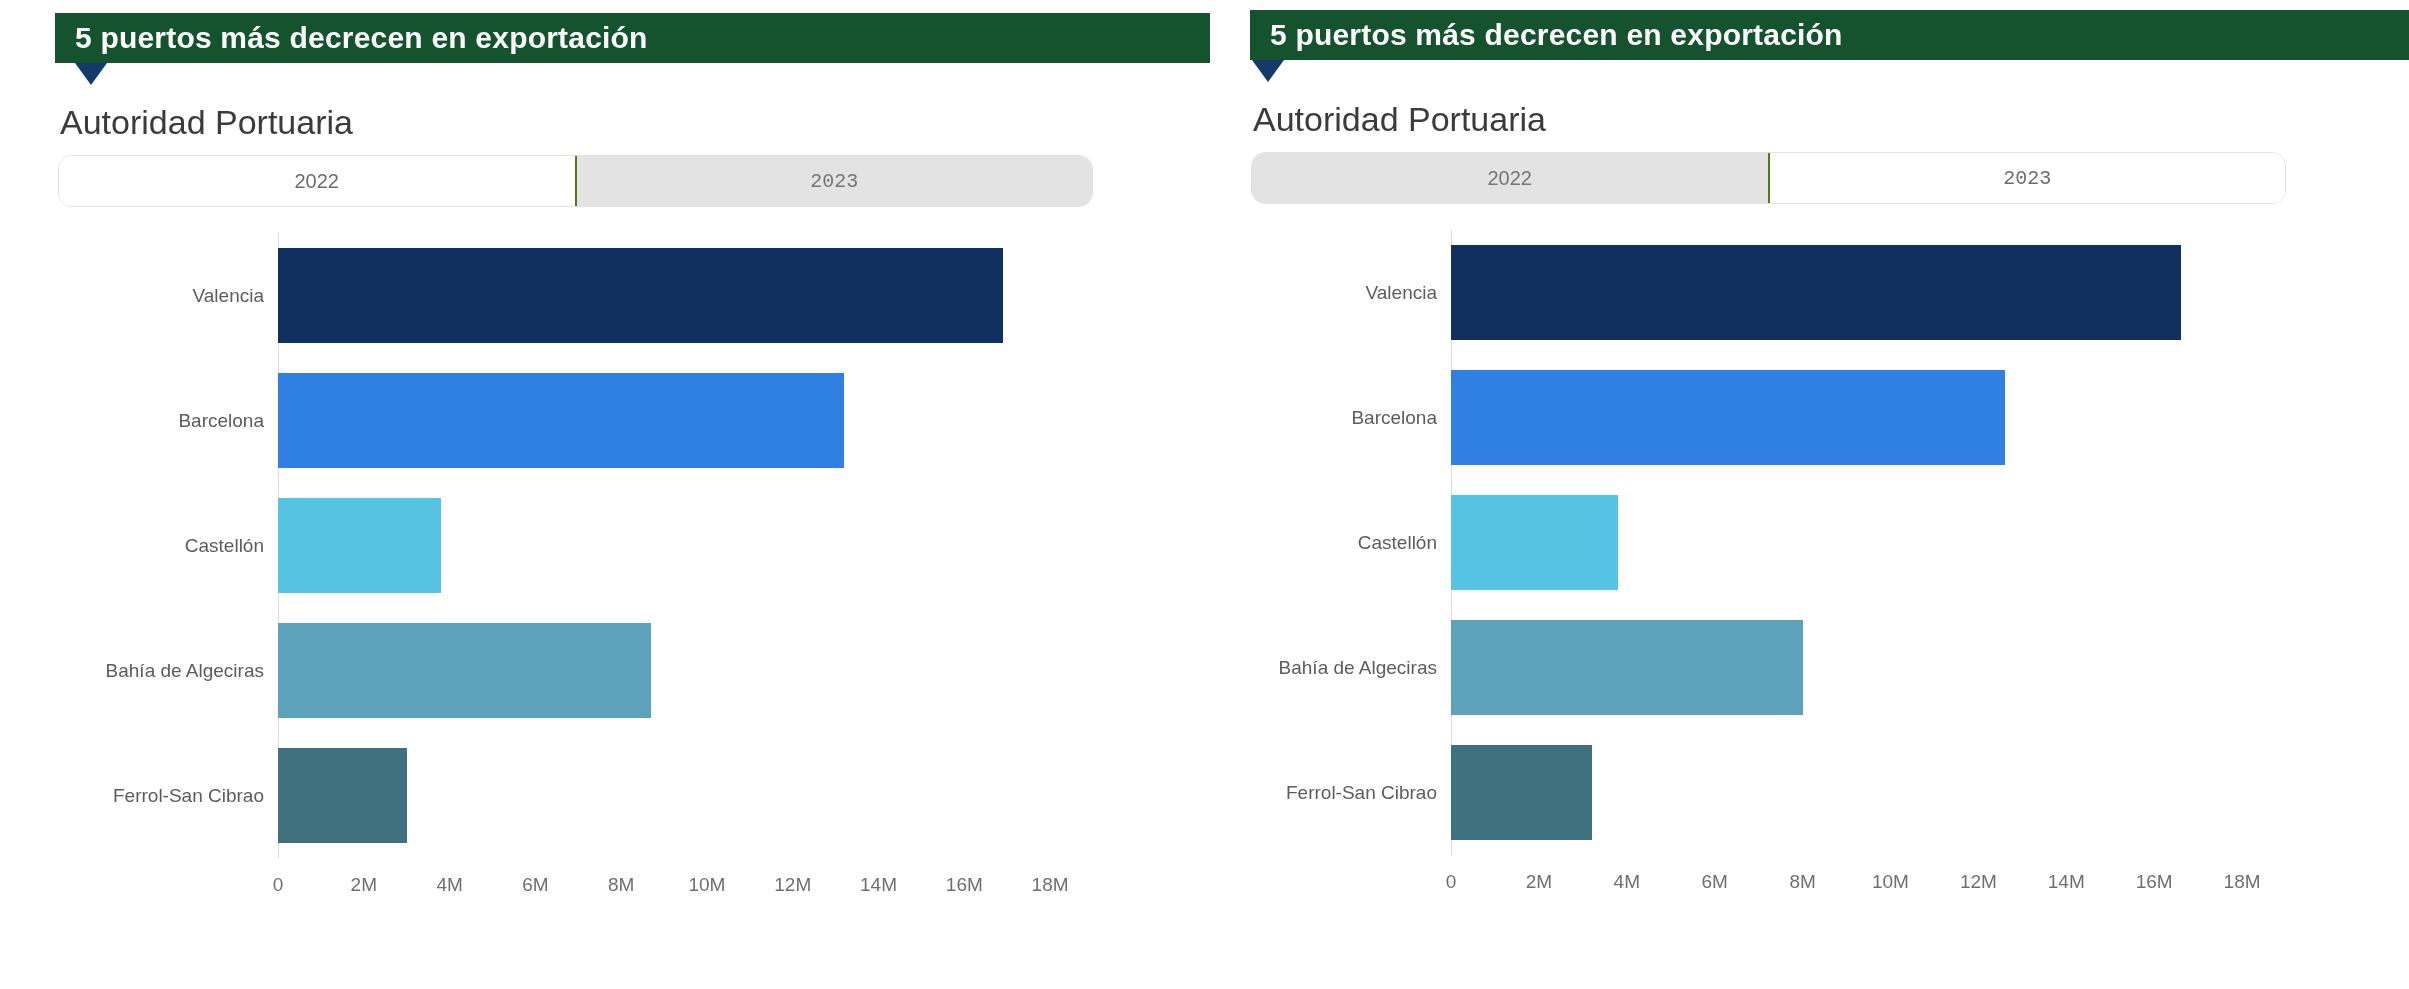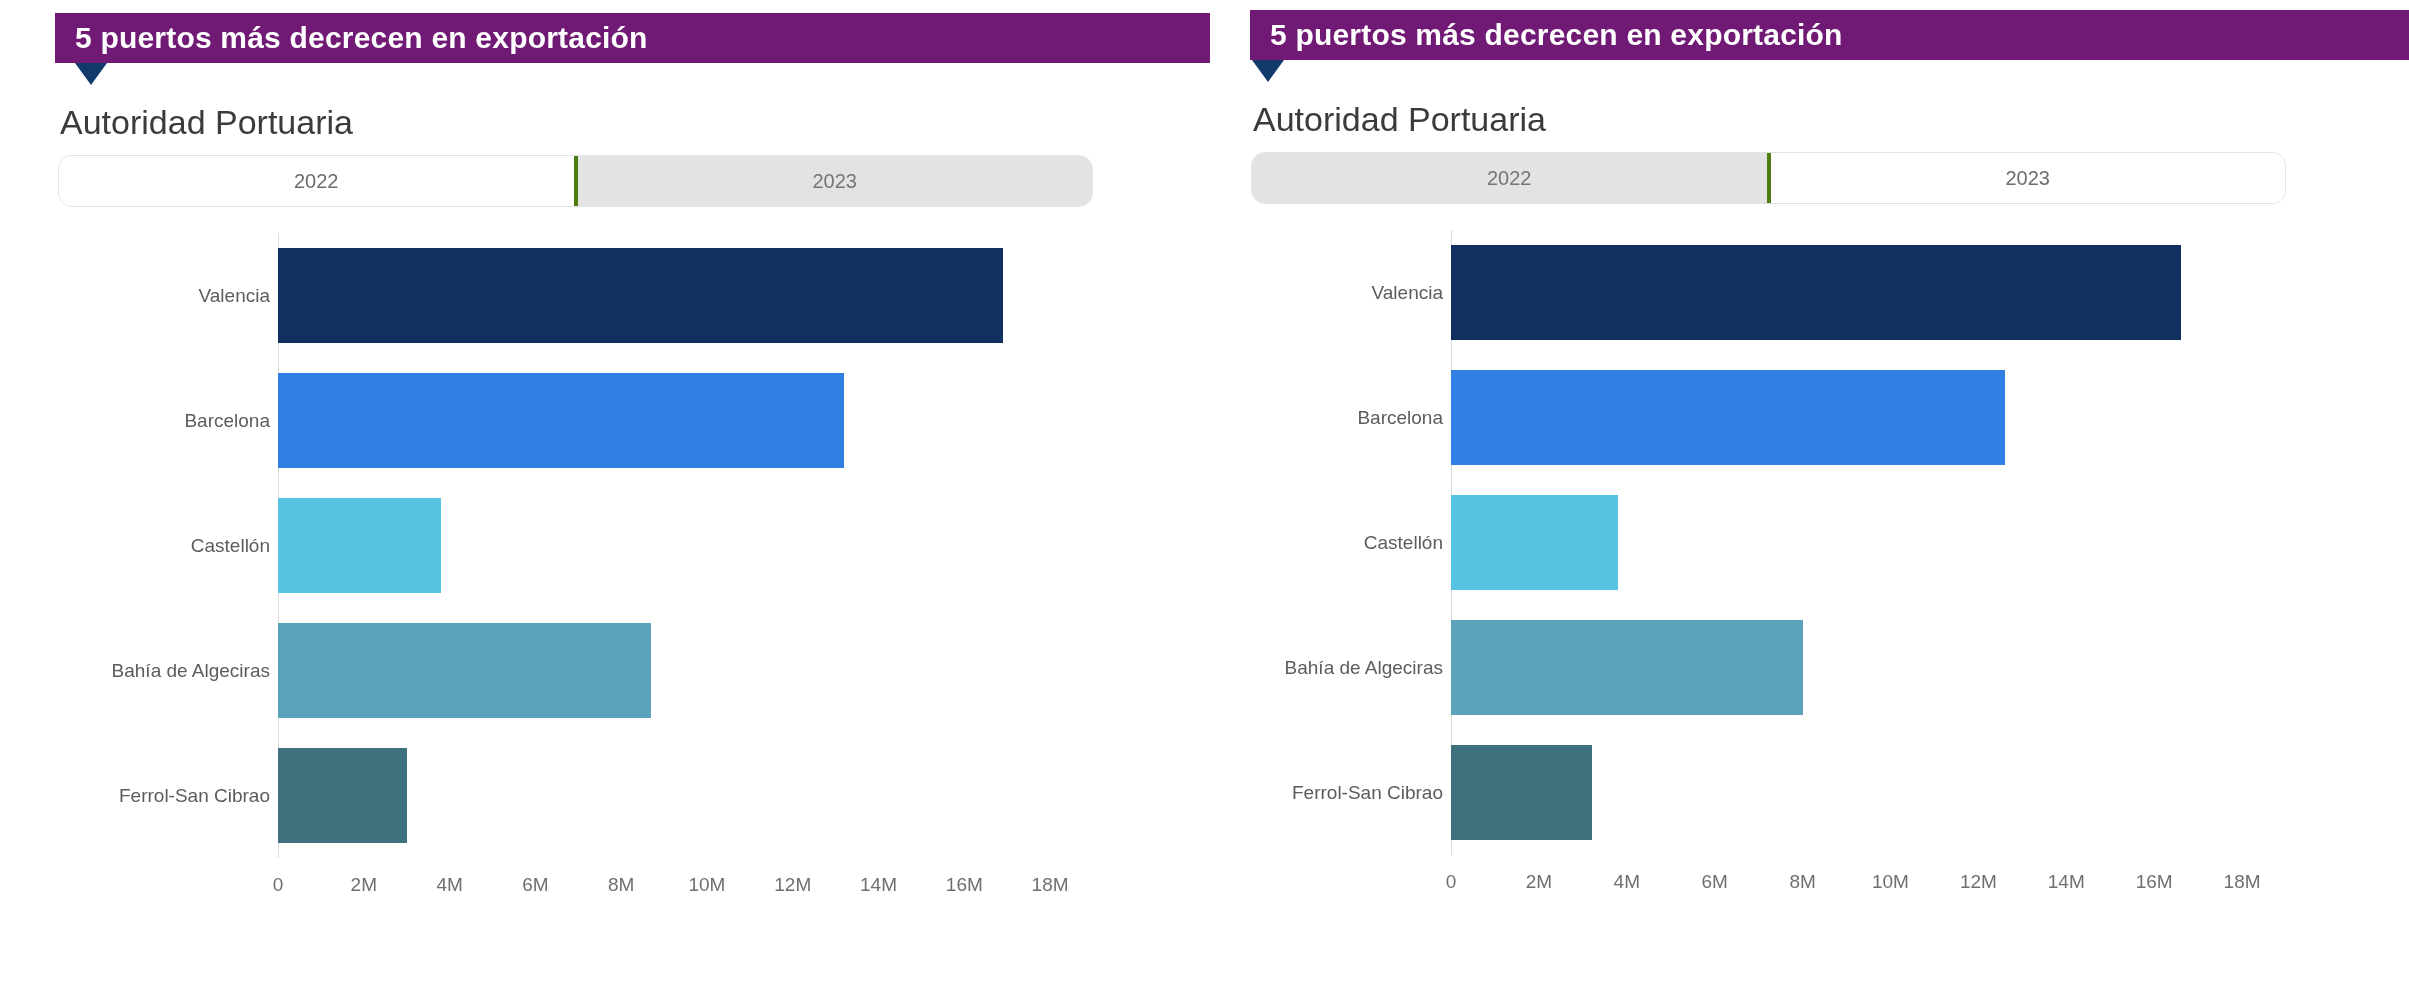--- a/index.html
+++ b/index.html
@@ -11,21 +11,21 @@
   .board{display:flex;width:2409px;height:989px;align-items:flex-start;}
 
   
   .panel{position:relative;height:989px;box-sizing:border-box;}
   .panel.left{width:1250px;padding-left:55px;padding-right:10px;}
   .panel.right{width:1159px;padding-left:0px;padding-right:10px;}
 
   
   .banner-wrap{position:relative;}
   .banner{
-    background:#701a75;color:#ffffff;
+    background:#14532d;color:#ffffff;
     font-size:30px;font-weight:bold;letter-spacing:.2px;
     display:flex;align-items:center;
     height:50px;padding:0 12px 0 20px;
     box-sizing:border-box;
   }
   .panel.left .banner{width:1155px;margin-top:13px;}
   .panel.right .banner{width:1159px;margin-top:10px;}
   .banner-notch{
     width:0;height:0;border-left:16px solid transparent;border-right:16px solid transparent;
     border-top:22px solid #123a6b;
@@ -44,34 +44,34 @@
   .tabs{display:flex;height:52px;border:1px solid #e2e2e2;box-sizing:border-box;
         border-radius:14px;overflow:hidden;background:#ffffff;}
   .panel.left .tabs{width:1035px;margin-left:3px;}
   .panel.right .tabs{width:1035px;margin-left:1px;}
   .tab{
     flex:1;display:flex;align-items:center;justify-content:center;
     font-size:20px;color:#767676;background:#e3e3e3;cursor:pointer;
     box-sizing:border-box;
   }
   .tab.selected{background:#ffffff;color:#6c6c6c;}
-  .tab + .tab{border-left:4px solid #4d7c0f;}
+  .tab + .tab{border-left:2px solid #4d7c0f;font-family:Liberation Mono, monospace;}
 
   
   .chart{position:relative;margin-top:26px;}
   .panel.left .chart{width:1035px;height:690px;margin-left:3px;}
   .panel.right .chart{width:1035px;height:690px;margin-left:1px;}
 
   .plot{position:relative;height:625px;}
   .cat-col{position:absolute;left:0;top:0;width:var(--lblw);height:625px;}
   .bars-col{position:absolute;top:0;right:0;bottom:0;}
 
   .row{position:relative;height:20%;display:flex;align-items:center;}
   .cat-label{
-    width:100%;text-align:right;padding-right:8px;box-sizing:border-box;
+    width:100%;text-align:right;padding-right:14px;box-sizing:border-box;
     font-size:19px;color:#5c5c5c;white-space:nowrap;
   }
   .bar-track{position:relative;width:100%;height:100%;display:flex;align-items:center;}
   .bar{height:76%;border-radius:0;}
 
   .axis-line{position:absolute;top:0;bottom:0;width:1px;background:#dcdcdc;}
 
   .xaxis{position:relative;height:62px;}
   .tick{
     position:absolute;top:16px;transform:translateX(-50%);

